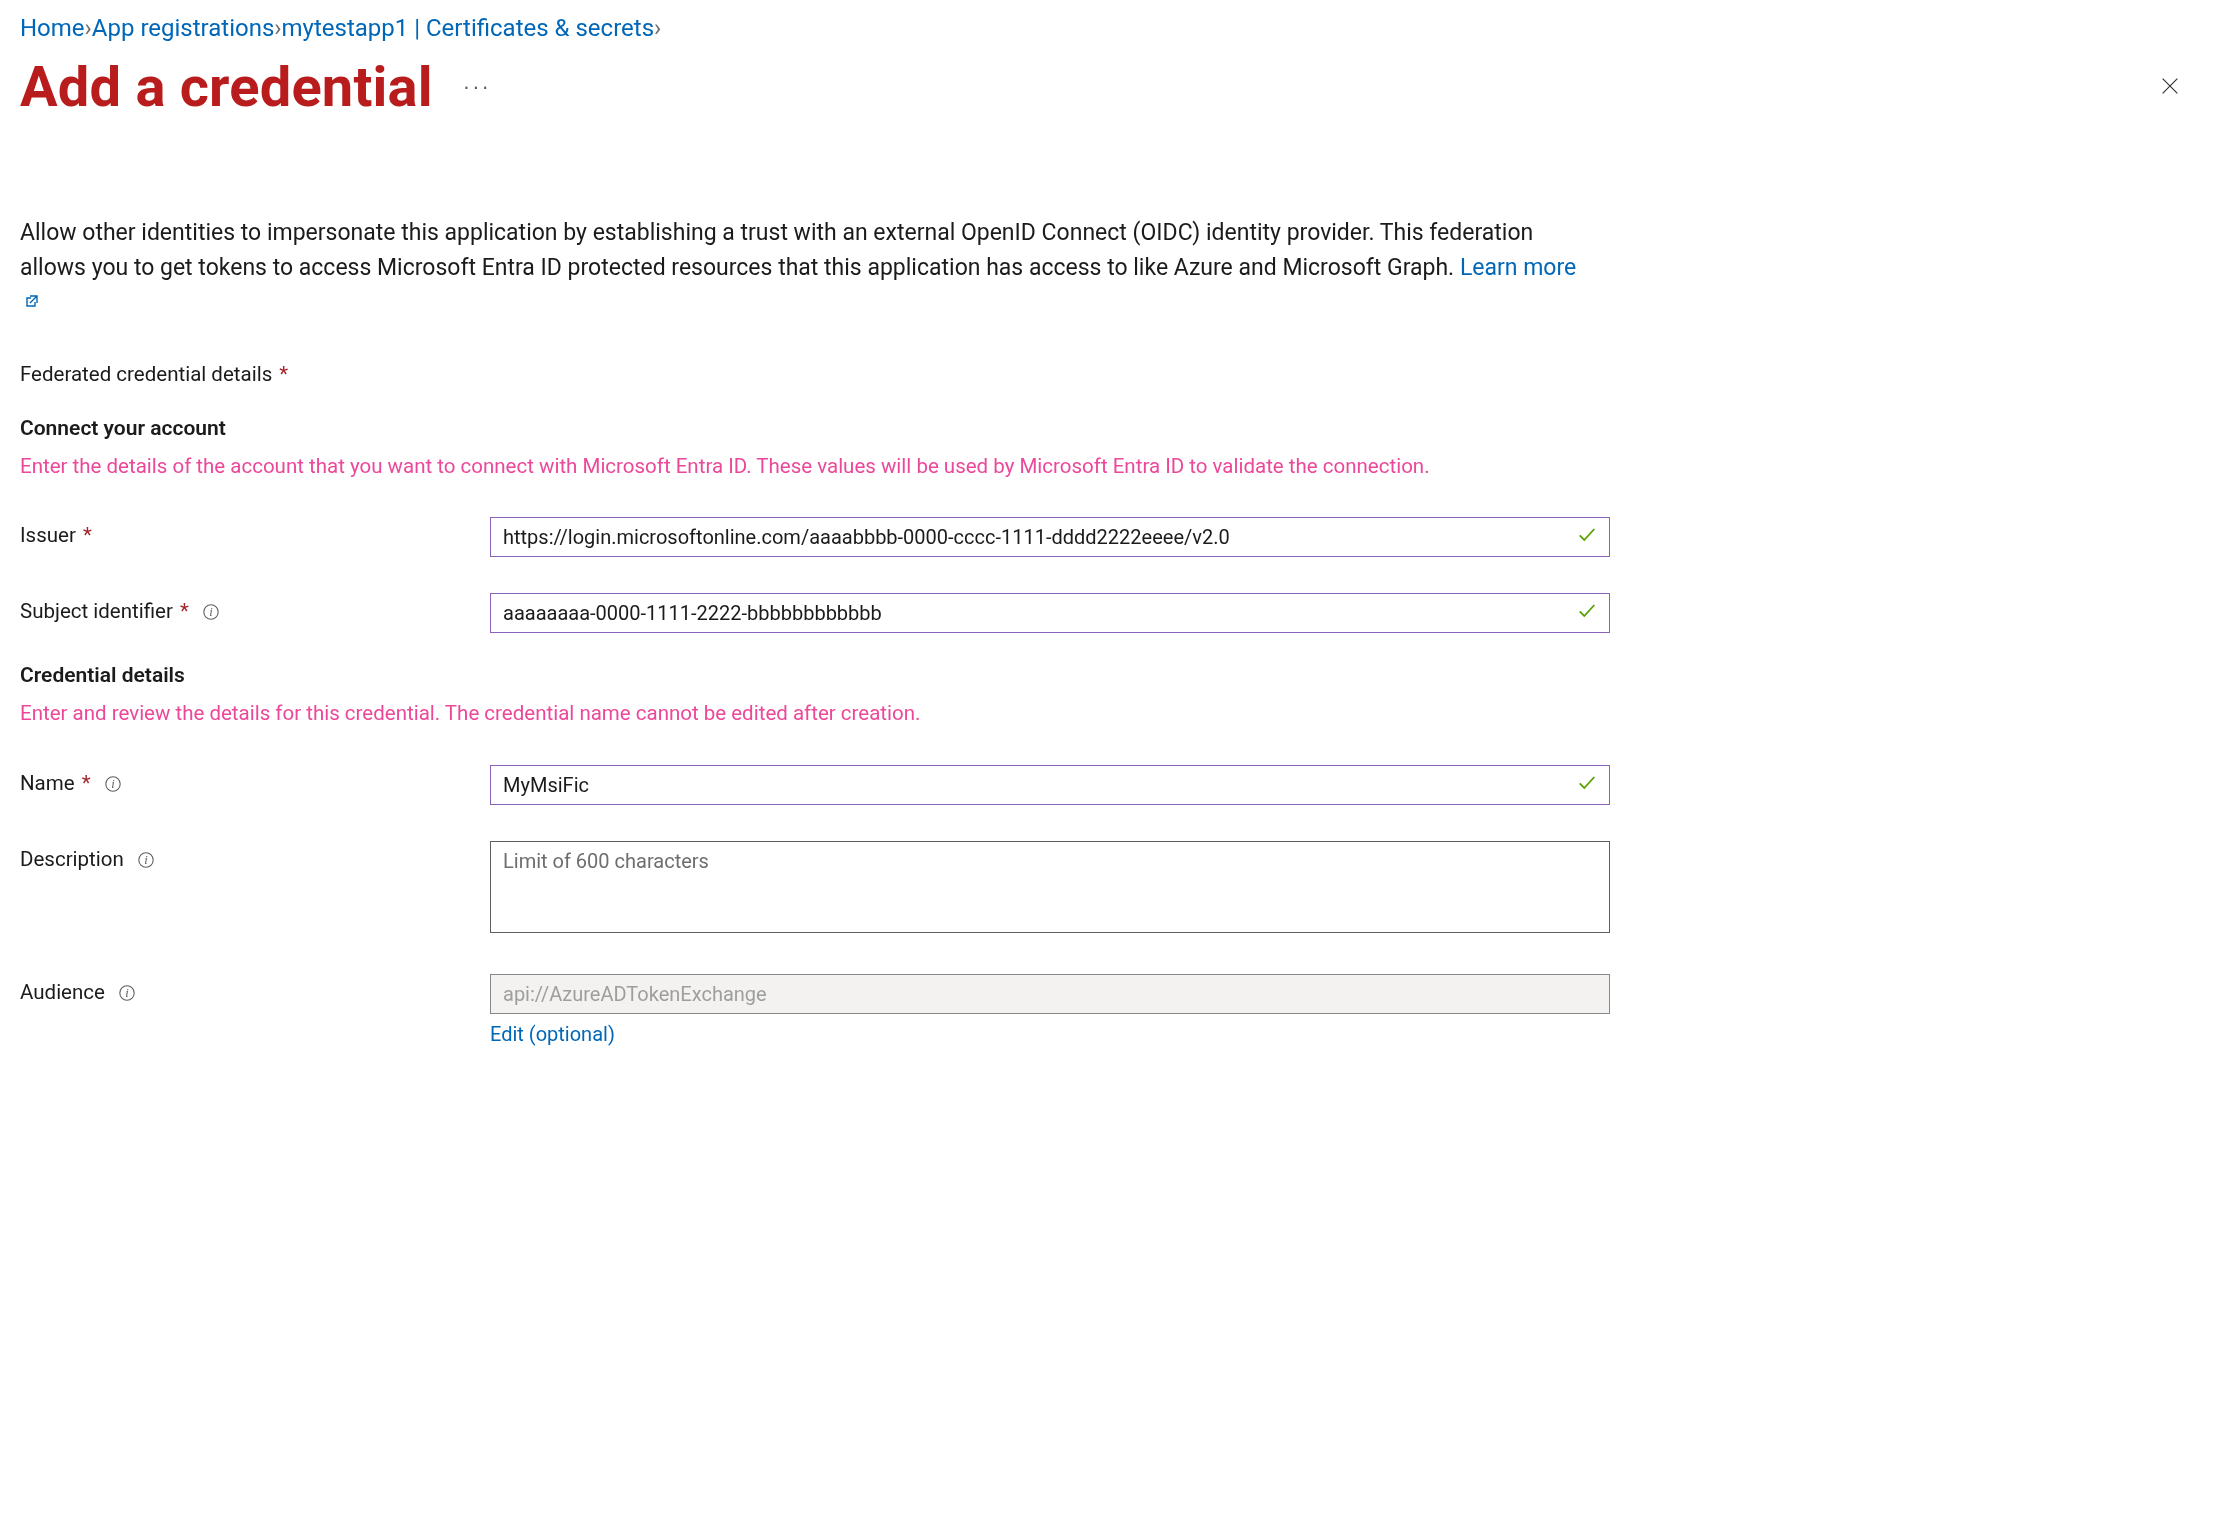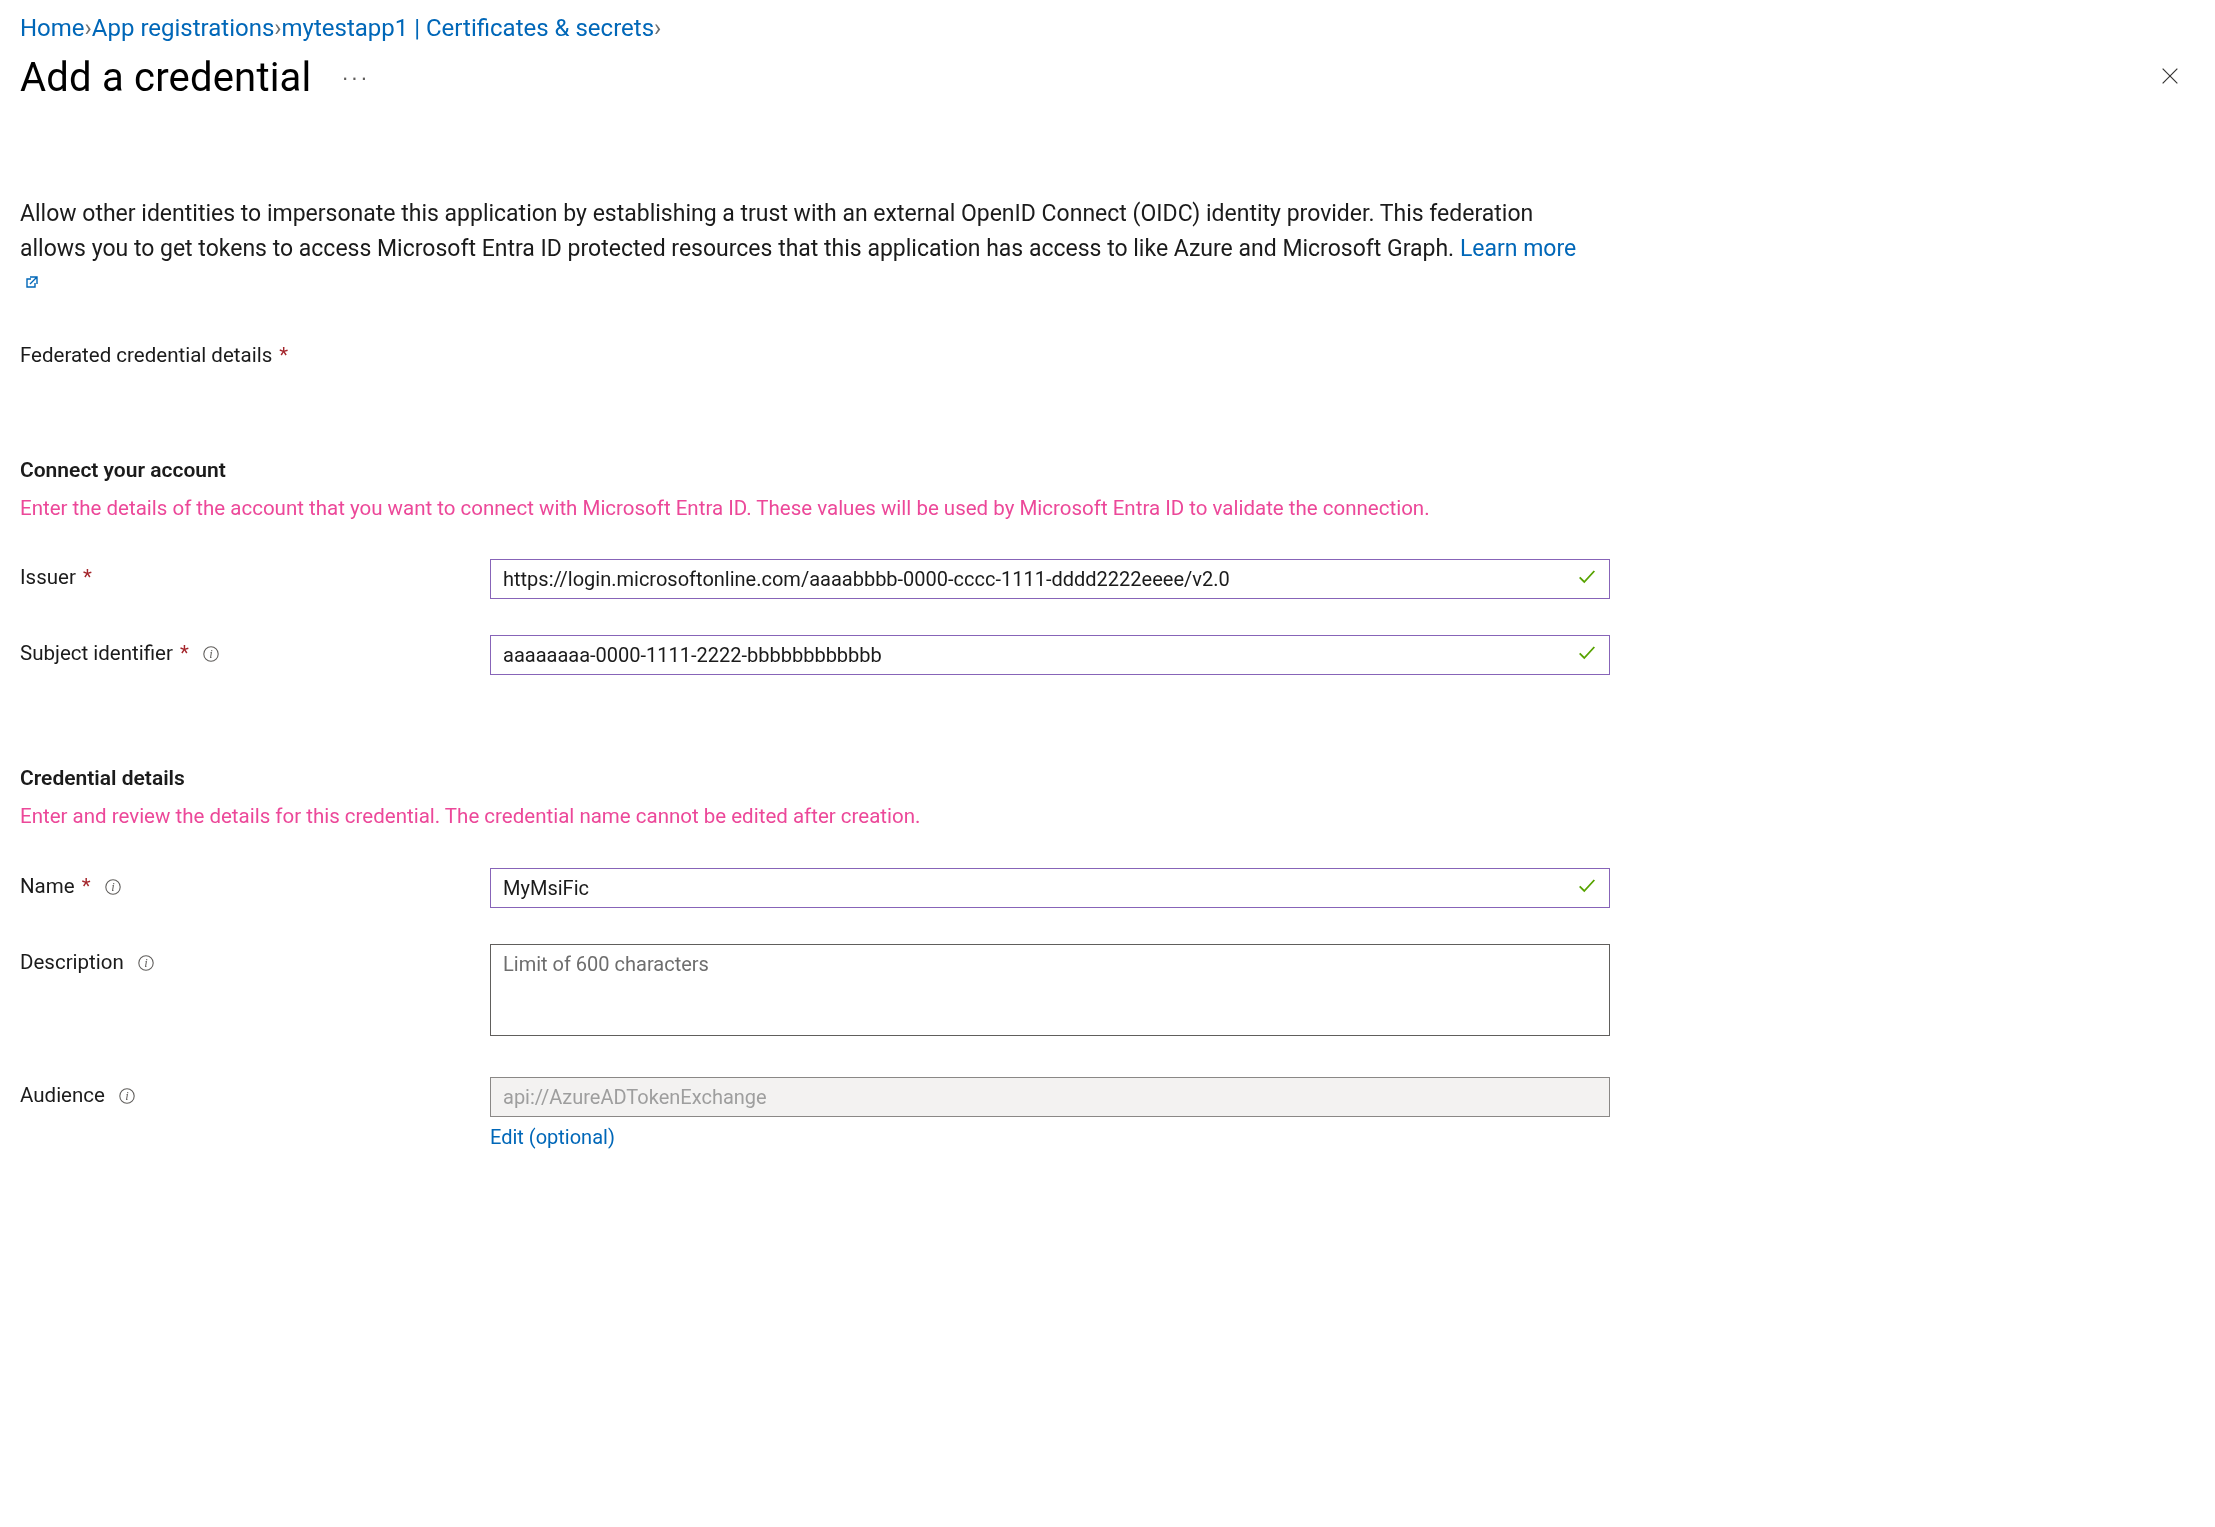--- a/index.html
+++ b/index.html
@@ -19,23 +19,23 @@
   }
   .breadcrumb a { color: #0067b8; text-decoration: none; }
   .breadcrumb .sep { color: #6e6e6e; }
   .title-row {
     display: flex;
     align-items: center;
     justify-content: space-between;
   }
   .title-left { display: flex; align-items: center; gap: 24px; }
   h1.page-title {
-    font-size: 40px;
-    font-weight: 400;
-    color: #000000;
+    font-size: 56px;
+    font-weight: 700;
+    color: #b91c1c;
     letter-spacing: 0.2px;
   }
   .dots-btn {
     background: none; border: none; cursor: pointer;
     color: #605e5c; font-size: 22px; letter-spacing: 2px;
     padding: 4px 6px;
   }
   .close-btn {
     background: none; border: none; cursor: pointer; padding: 6px;
     color: #323130;
@@ -95,21 +95,21 @@
     position: absolute; right: 12px; top: 50%; transform: translateY(-50%);
     pointer-events: none;
   }
   .check-icon svg { width:22px; height:22px; stroke:#57a300; stroke-width:2; fill:none; }
   .chev-icon  svg { width:20px; height:20px; stroke:#323130; stroke-width:1.5; fill:none; }
 
   h3.section-title {
     font-size: 21px;
     font-weight: 600;
     color: #1b1b1b;
-    margin-top: 91px;
+    margin-top: 30px;
   }
   .section-desc {
     font-size: 20.5px;
     color: #ec4899;
     margin-top: 12px;
     max-width: 1560px;
     line-height: 1.45;
   }
   .below-link {
     margin-top: 8px;

